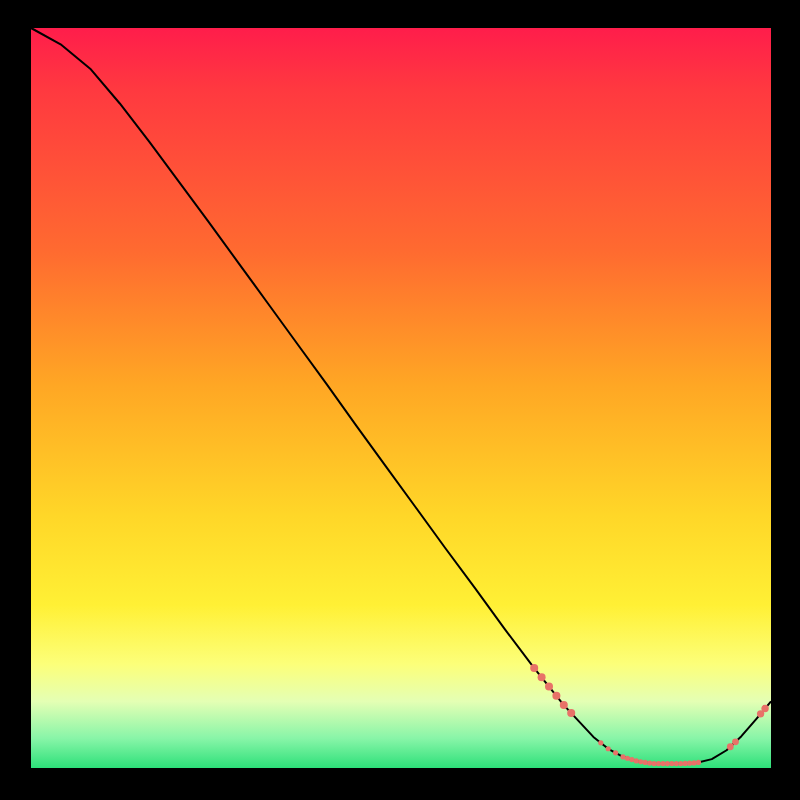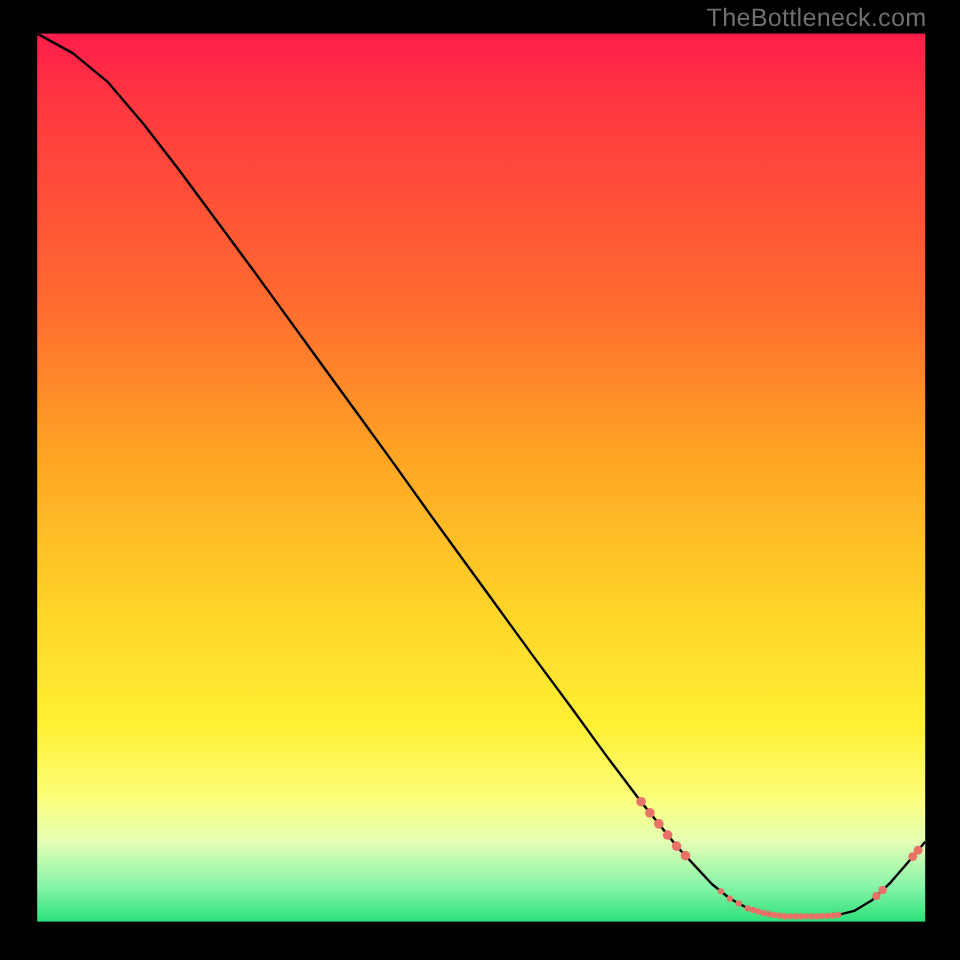--- a/index.html
+++ b/index.html
@@ -95,14 +95,13 @@
           <circle cx="658.60" cy="735.19" r="2.60" fill="#e87268"></circle>
           <circle cx="663.04" cy="734.97" r="2.60" fill="#e87268"></circle>
           <circle cx="667.48" cy="734.45" r="2.60" fill="#e87268"></circle>
           <circle cx="699.30" cy="718.73" r="3.40" fill="#e87268"></circle>
           <circle cx="704.48" cy="713.80" r="3.40" fill="#e87268"></circle>
           <circle cx="729.64" cy="685.83" r="3.70" fill="#e87268"></circle>
           <circle cx="734.08" cy="680.50" r="3.70" fill="#e87268"></circle>
         </g>
     </svg>
   </div>
-  <div class="watermark">TheBottleneck.com</div>
 </div>
 
 </body></html>

